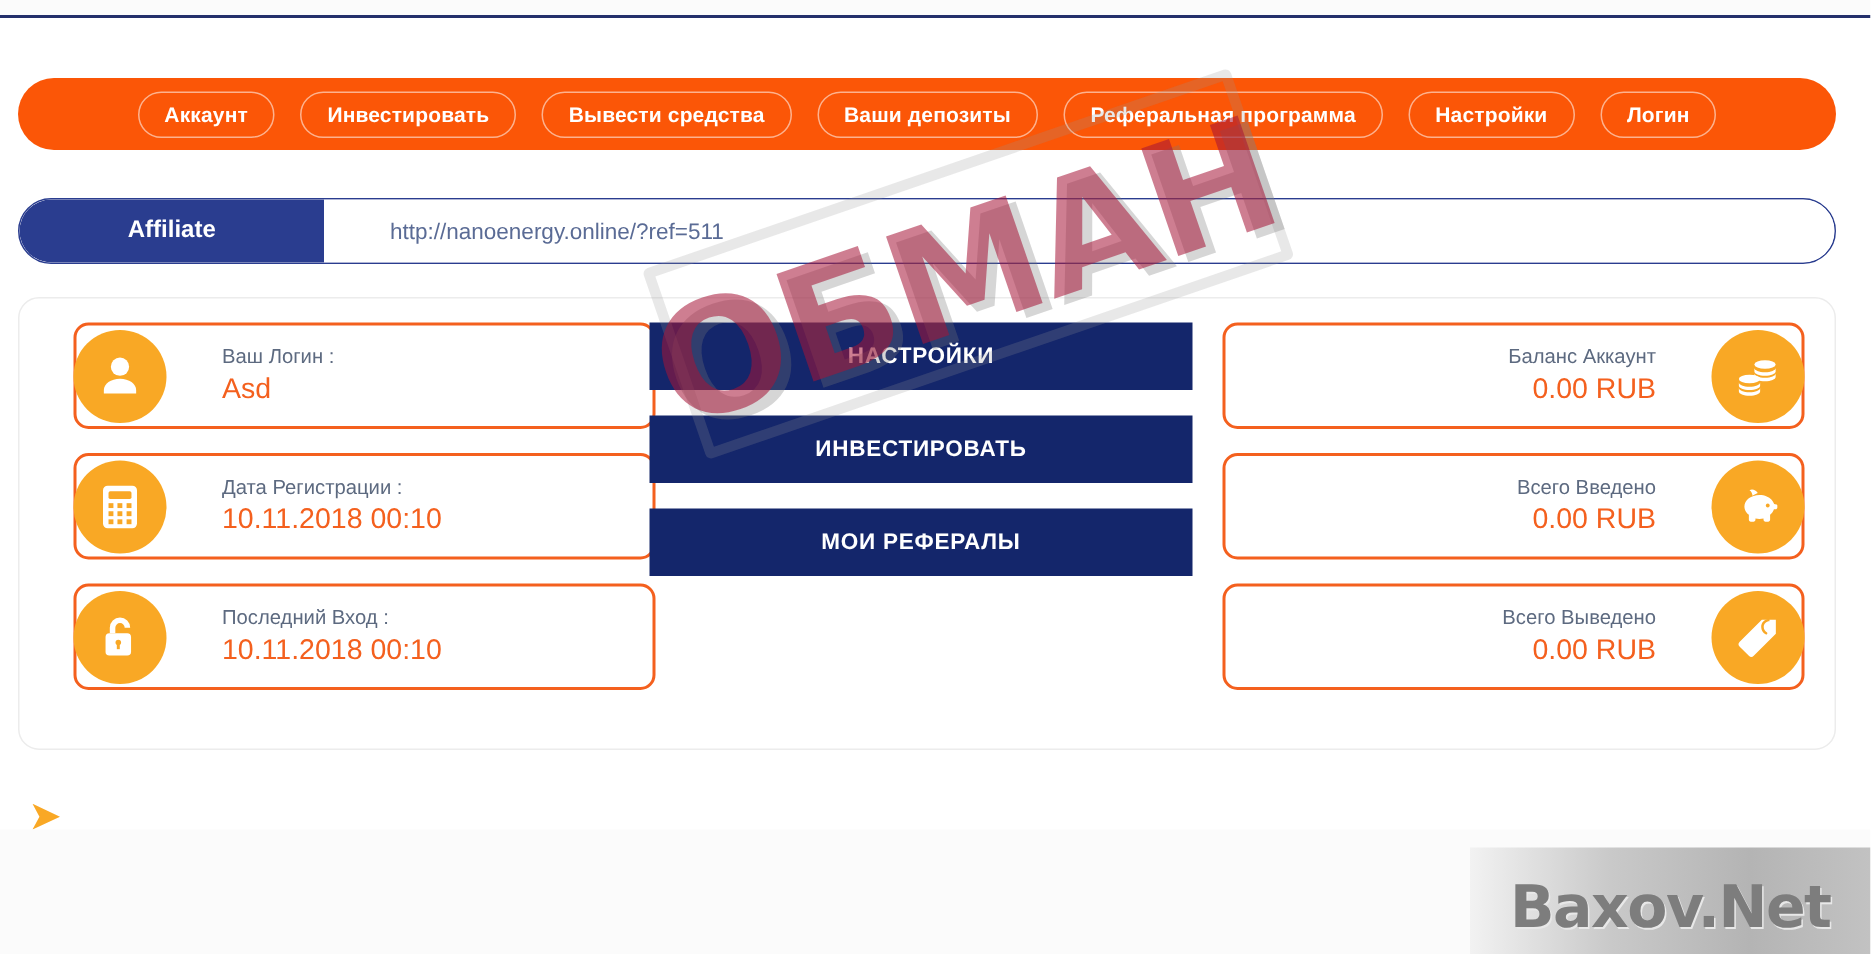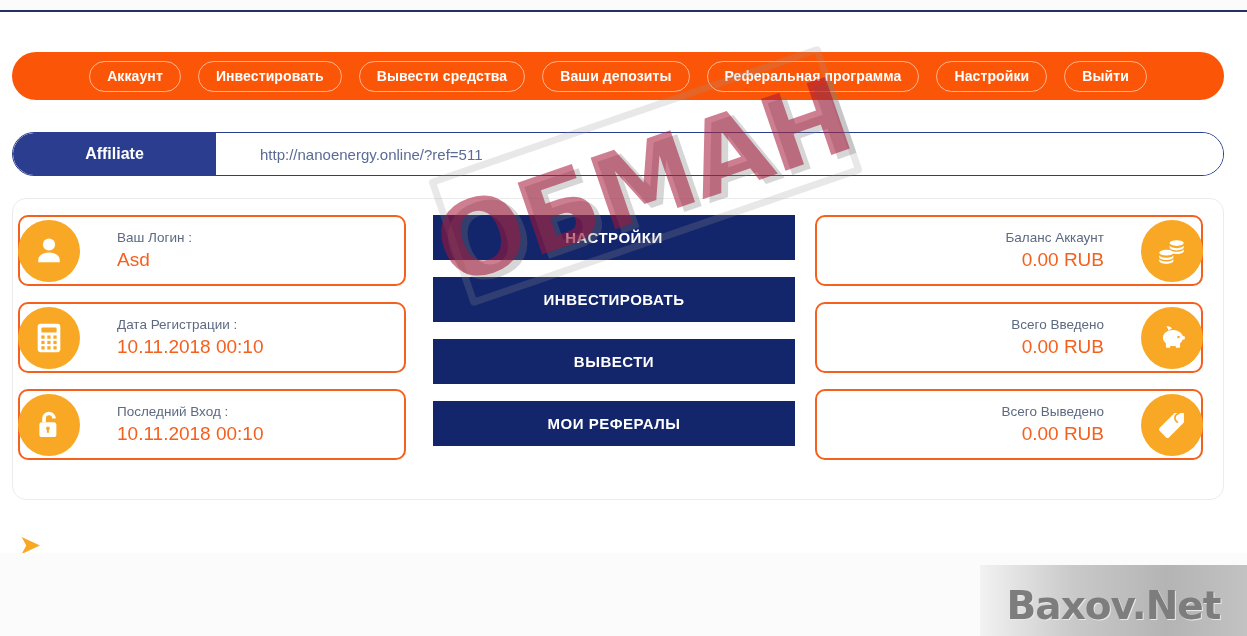--- a/index.html
+++ b/index.html
@@ -99,21 +99,21 @@
     width: 1212px; height: 302px;
     background: #ffffff;
     border: 1px solid #ececec;
     border-radius: 14px;
     box-sizing: border-box;
   }
 
   
   .col-left {
     position: absolute;
-    left: 5px; top: 16px;
+    left: 36px; top: 16px;
     width: 388px;
   }
   .col-right {
     position: absolute;
     right: 20px; top: 16px;
     width: 388px;
   }
   .info-card {
     position: relative;
     height: 71px;
@@ -257,21 +257,21 @@
 <div class="top-strip"></div>
 <div class="top-rule"></div>
 
 <div class="navbar">
   <div class="nav-pill">Аккаунт</div>
   <div class="nav-pill">Инвестировать</div>
   <div class="nav-pill">Вывести средства</div>
   <div class="nav-pill">Ваши депозиты</div>
   <div class="nav-pill">Реферальная программа</div>
   <div class="nav-pill">Настройки</div>
-  <div class="nav-pill">Выйти</div>
+  <div class="nav-pill">Логин</div>
 </div>
 
 <div class="affiliate-bar">
   <div class="affiliate-label">Affiliate</div>
   <div class="affiliate-url">http://nanoenergy.online/?ref=511</div>
 </div>
 
 <div class="panel">
 
   <div class="col-left">
@@ -324,21 +324,20 @@
         <div class="card-label">Последний Вход :</div>
         <div class="card-value">10.11.2018 00:10</div>
       </div>
     </div>
 
   </div>
 
   <div class="col-center">
     <div class="navy-btn">НАСТРОЙКИ</div>
     <div class="navy-btn">ИНВЕСТИРОВАТЬ</div>
-    <div class="navy-btn">ВЫВЕСТИ</div>
     <div class="navy-btn">МОИ РЕФЕРАЛЫ</div>
   </div>
 
   <div class="col-right">
 
     <div class="info-card right-card">
       <div class="card-label">Баланс Аккаунт</div>
       <div class="card-value">0.00 RUB</div>
       <div class="icon-circle at-right">
         <svg viewBox="0 0 24 24">

